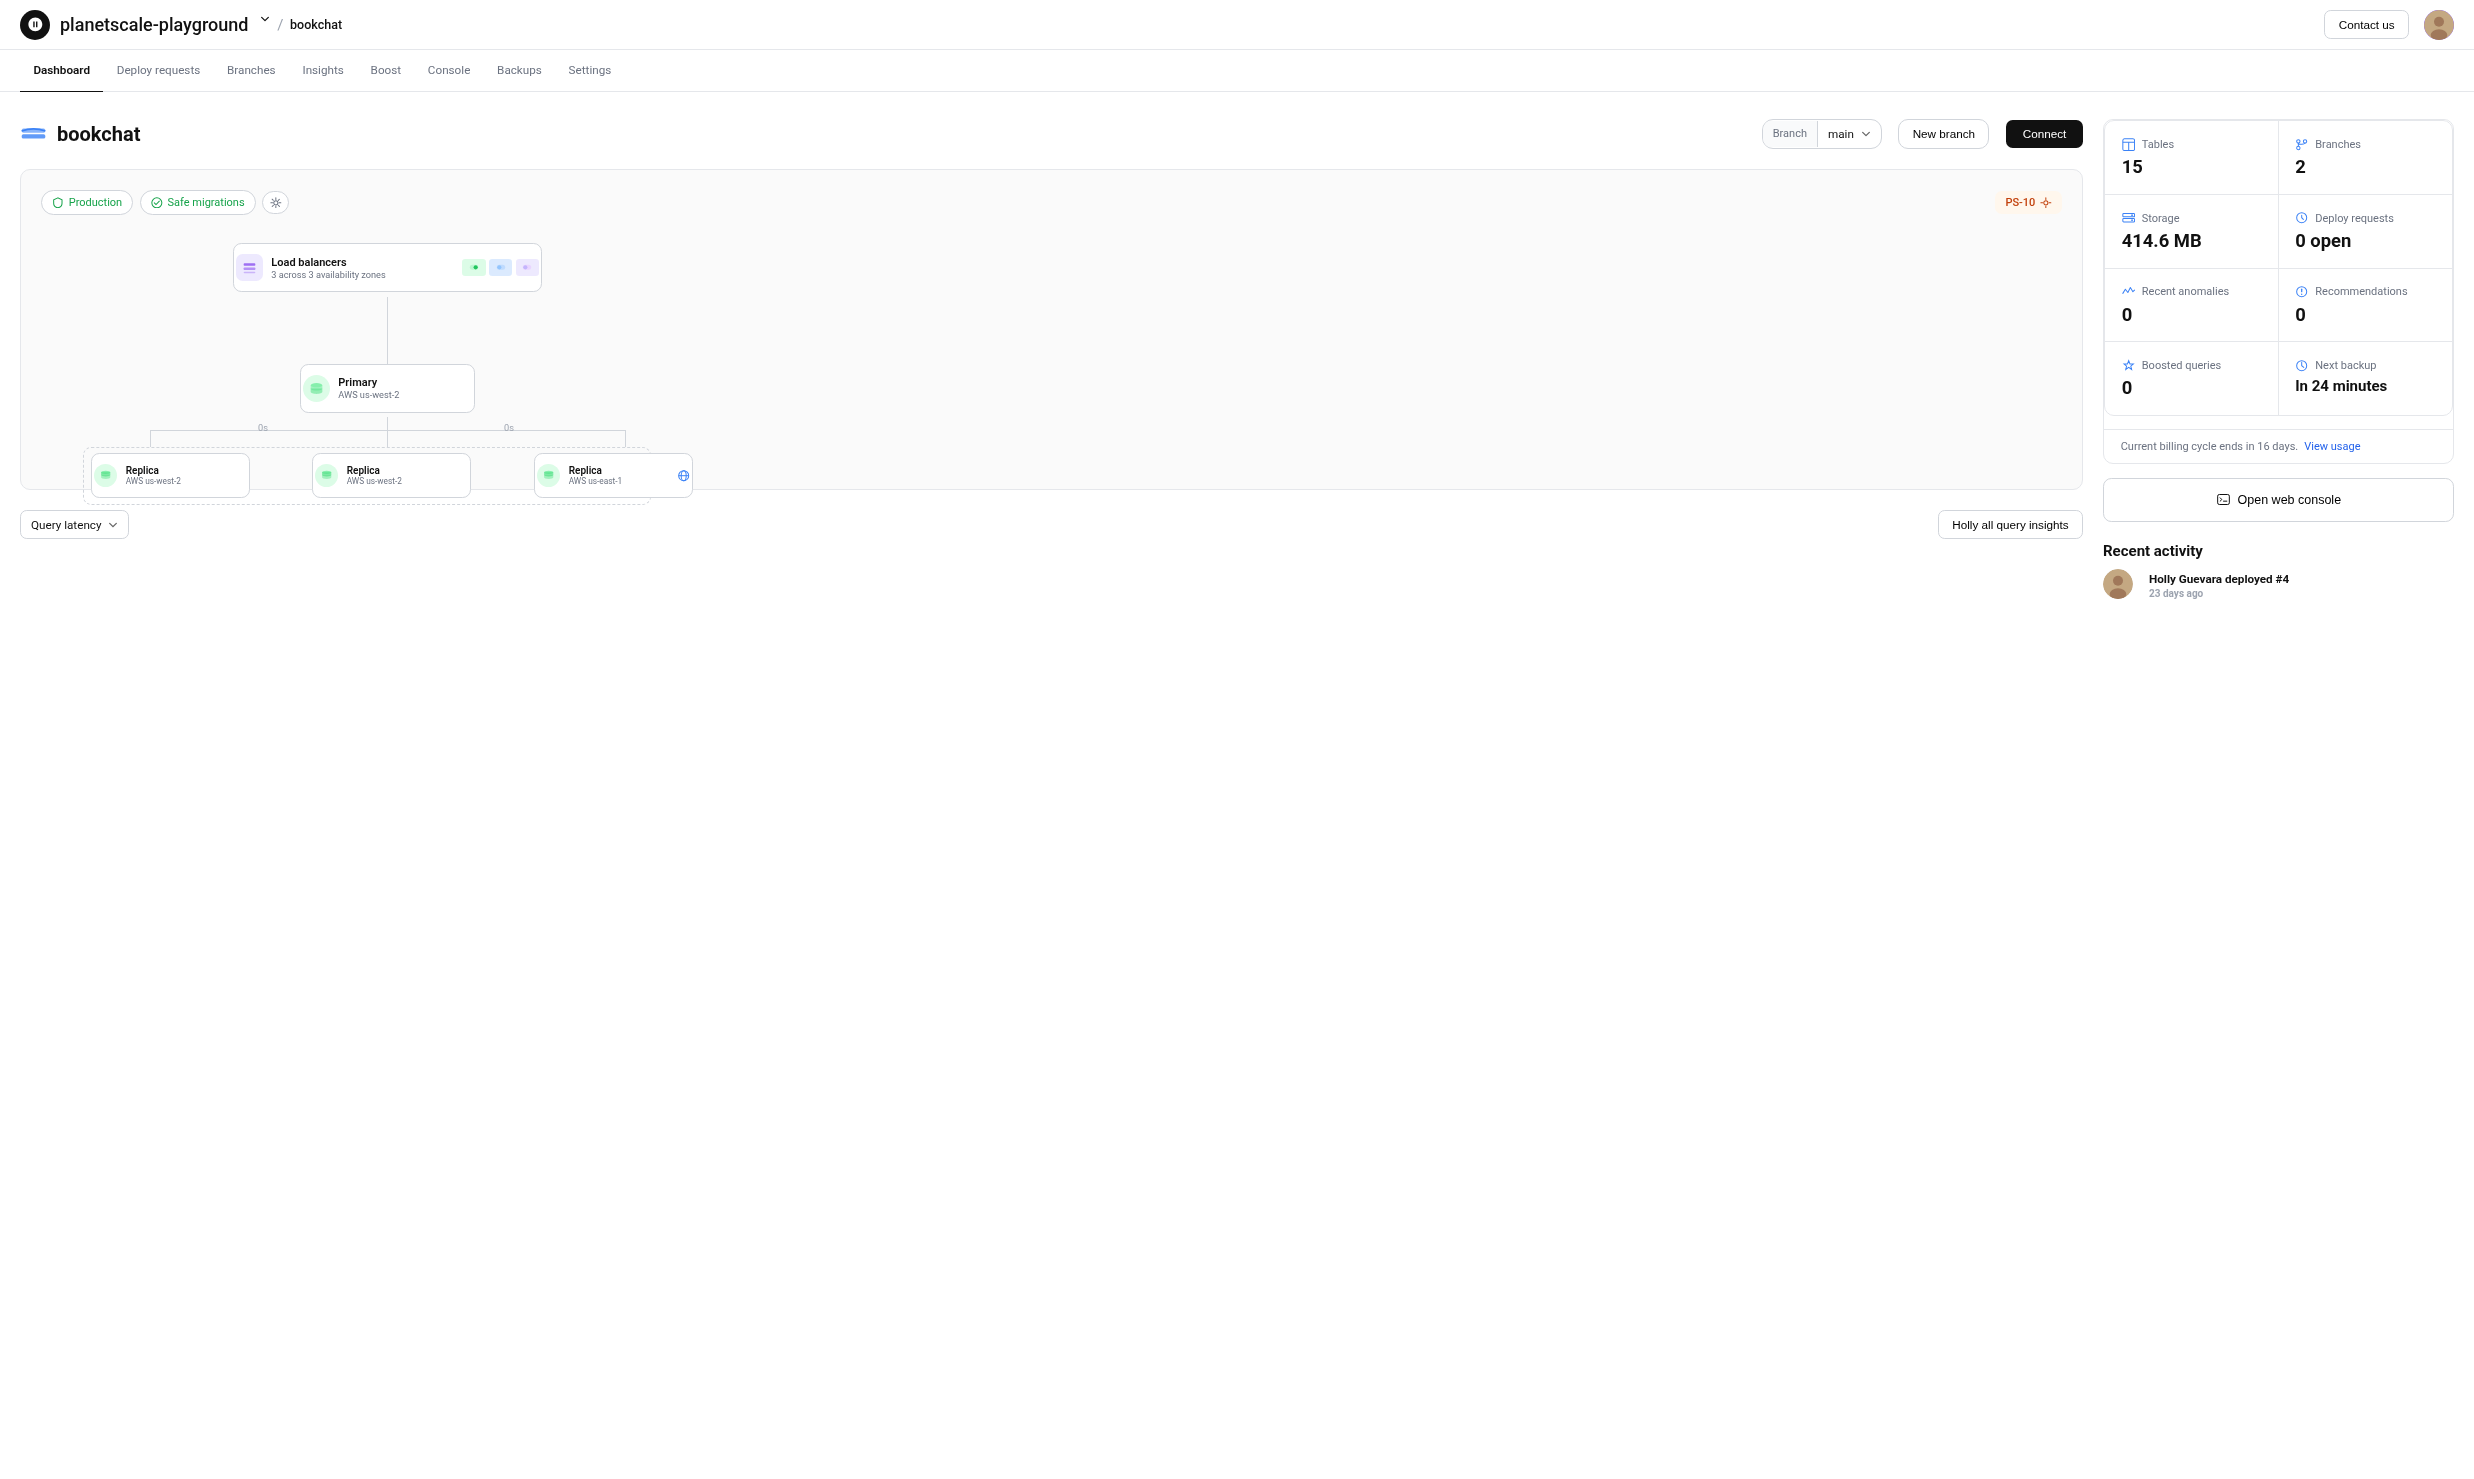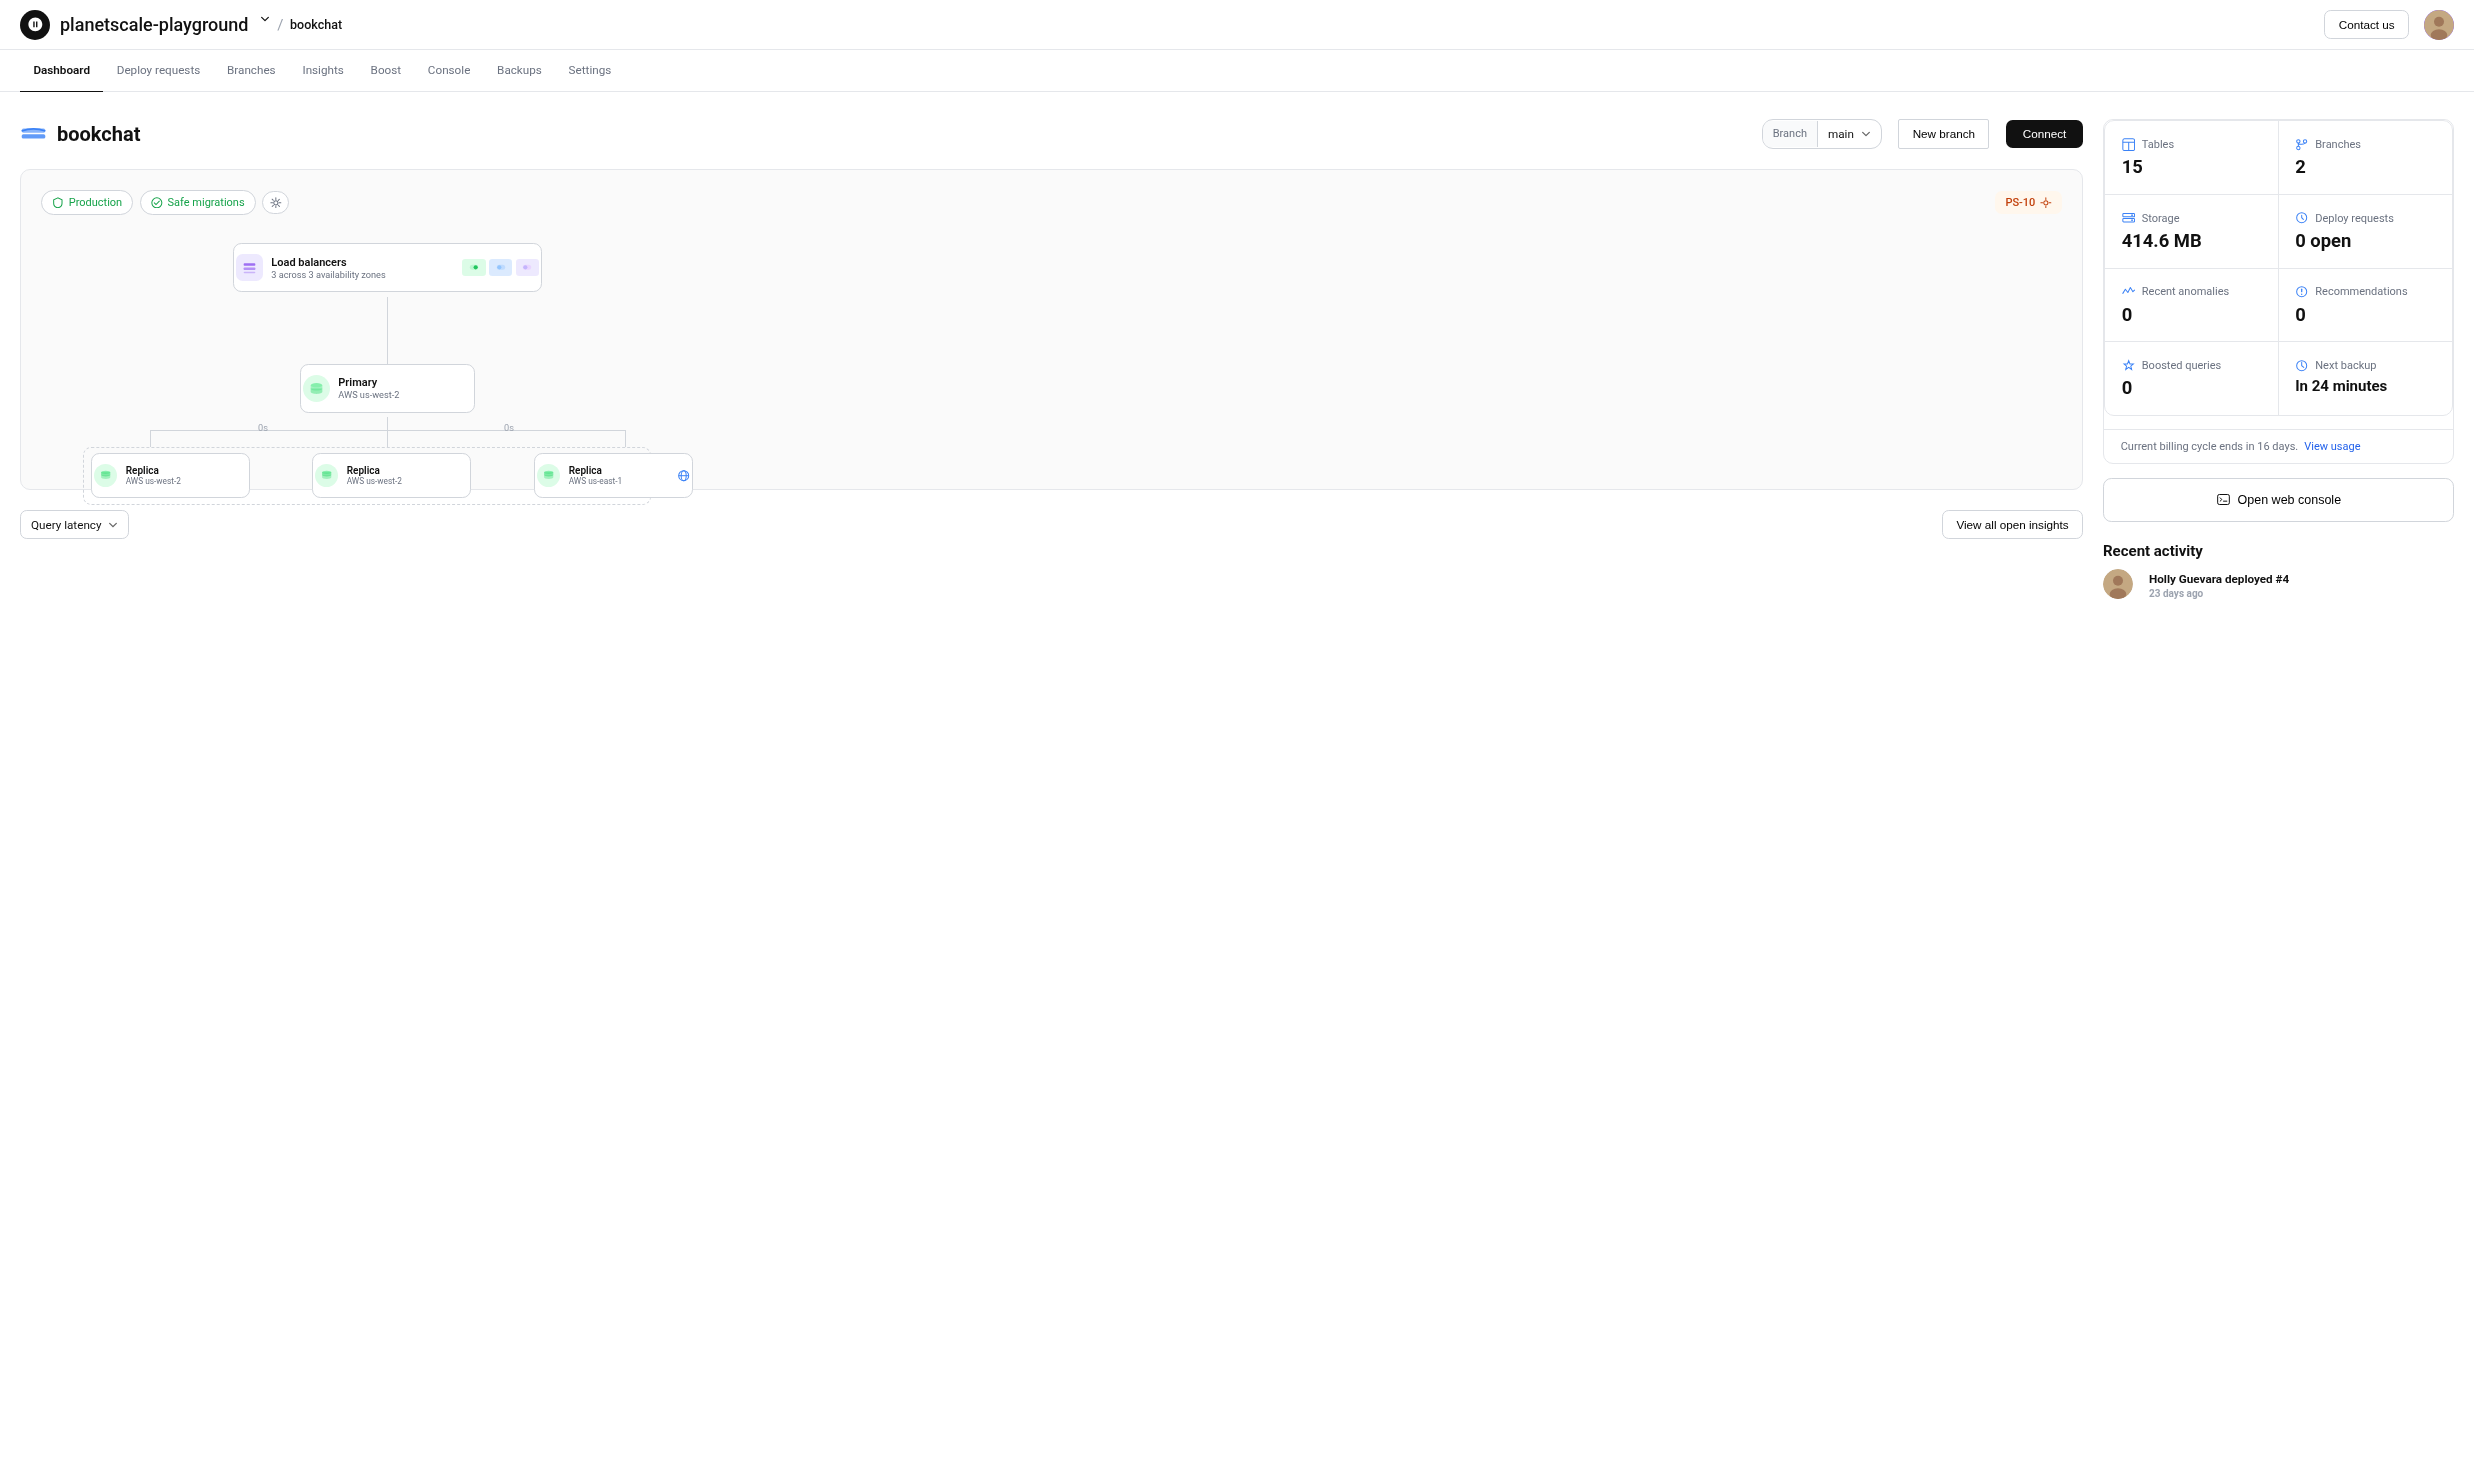--- a/index.html
+++ b/index.html
@@ -25,21 +25,21 @@
     .main { padding: 27px 20px; display: flex; gap: 20px; }
     .left-col { flex: 1; min-width: 0; }
     .right-col { width: 351px; flex-shrink: 0; }
     
     
     .page-title-row { display: flex; align-items: center; gap: 10px; margin-bottom: 20px; }
     .page-title { font-size: 20px; font-weight: 700; flex: 1; }
     .branch-selector { display: flex; align-items: center; border: 0.8px solid #d1d5db; border-radius: 11px; overflow: hidden; }
     .branch-label { padding: 6.7px 10px; background: #f9fafb; border-right: 0.8px solid #d1d5db; font-size: 11px; color: #6b7280; }
     .branch-select { display: flex; align-items: center; gap: 6.7px; padding: 6.7px 10px; cursor: pointer; font-size: 11.7px; }
-    .new-branch-btn { border: 0.8px solid #d1d5db; border-radius: 2px; padding: 7.5px 13.4px; font-size: 11.7px; cursor: pointer; background: white; margin-left: 6.7px; }
+    .new-branch-btn { border: 0.8px solid #d1d5db; border-radius: 10px; padding: 7.5px 13.4px; font-size: 11.7px; cursor: pointer; background: white; margin-left: 6.7px; }
     .connect-btn { background: #111; color: white; border: none; border-radius: 6.7px; padding: 7.5px 16.7px; font-size: 11.7px; cursor: pointer; font-weight: 500; margin-left: 6.7px; }
     
     
     .diagram-card { border: 0.8px solid #e5e7eb; border-radius: 10px; padding: 20px; background: #fafafa; min-height: 317px; position: relative; }
     .diagram-badges { display: flex; align-items: center; gap: 6.7px; margin-bottom: 20px; }
     .badge { display: flex; align-items: center; gap: 5px; padding: 5px 10px; border-radius: 16.7px; border: 0.8px solid #d1d5db; font-size: 11px; background: white; }
     .badge-green { color: #16a34a; }
     .ps-badge { margin-left: auto; background: #fff7ed; border-color: #fed7aa; color: #c2410c; padding: 5px 10px; border-radius: 6.7px; font-size: 11px; font-weight: 500; display: flex; align-items: center; gap: 5px; }
     .node { position: absolute; background: white; border: 0.8px solid #d1d5db; border-radius: 8.3px; padding: 10px 2px; display: flex; align-items: center; gap: 8.3px; }
     .node-title { font-size: 11px; font-weight: 600; }
@@ -299,21 +299,21 @@
     </div>
 
     <div class="query-section">
       <div class="query-header">
         <div class="query-dropdown">
           <span>Query latency</span>
           <svg width="10" height="10" viewBox="0 0 12 12">
               <path d="M2 4l4 4 4-4" stroke="#666" stroke-width="1.5" fill="none" stroke-linecap="round"></path>
             </svg>
         </div>
-        <button class="view-insights-btn">View all open insights</button>
+        <button class="view-insights-btn">Holly all query insights</button>
       </div>
     </div>
 
   </div>
 
   <div class="right-col">
 
     <div class="stats-card">
       <div class="stats-grid">
 

